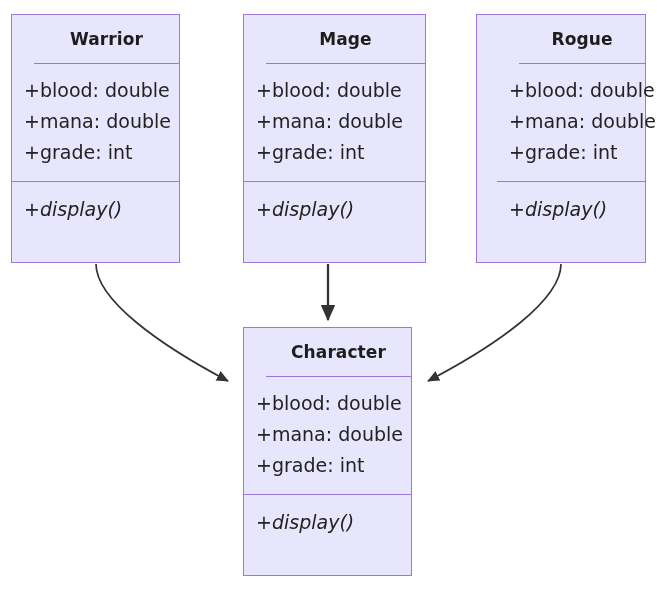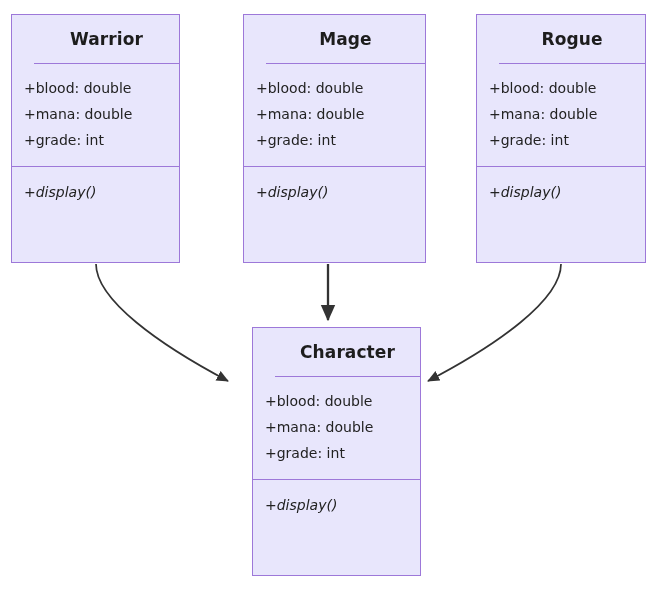--- a/index.html
+++ b/index.html
@@ -65,21 +65,21 @@
   }
 
   .class-section {
     box-sizing: border-box;
     padding: 11px 12px 13px 12px;
   }
   .class-attributes {
     border-bottom: 1.6px solid #9d78d9;
   }
   .class-member {
-    font-size: 14px;
+    font-size: 19px;
     color: #222222;
     line-height: 1;
     padding: 6px 0 6px 0;
     white-space: nowrap;
   }
   .class-methods {
     padding-top: 12px;
     font-style: italic;
   }
 </style>
@@ -123,35 +123,35 @@
     <div class="class-section class-attributes">
       <div class="class-member">+blood: double</div>
       <div class="class-member">+mana: double</div>
       <div class="class-member">+grade: int</div>
     </div>
     <div class="class-section class-methods">
       <div class="class-member">+display()</div>
     </div>
   </div>
 
-  <div class="class-box" id="box-rogue" style="left:476px; top:14px; width:170px; height:249px;">
+  <div class="class-box" id="box-rogue" style="left:476px; top:14px; width:170px; height:249px;padding-left:20px;">
     <div class="class-header">
       <span class="class-title">Rogue</span>
     </div>
     <div class="class-section class-attributes">
       <div class="class-member">+blood: double</div>
       <div class="class-member">+mana: double</div>
       <div class="class-member">+grade: int</div>
     </div>
     <div class="class-section class-methods">
       <div class="class-member">+display()</div>
     </div>
   </div>
 
-  <div class="class-box" id="box-character" style="left:252px; top:327px; width:169px; height:249px;">
+  <div class="class-box" id="box-character" style="left:243px; top:327px; width:169px; height:249px;">
     <div class="class-header">
       <span class="class-title">Character</span>
     </div>
     <div class="class-section class-attributes">
       <div class="class-member">+blood: double</div>
       <div class="class-member">+mana: double</div>
       <div class="class-member">+grade: int</div>
     </div>
     <div class="class-section class-methods">
       <div class="class-member">+display()</div>

